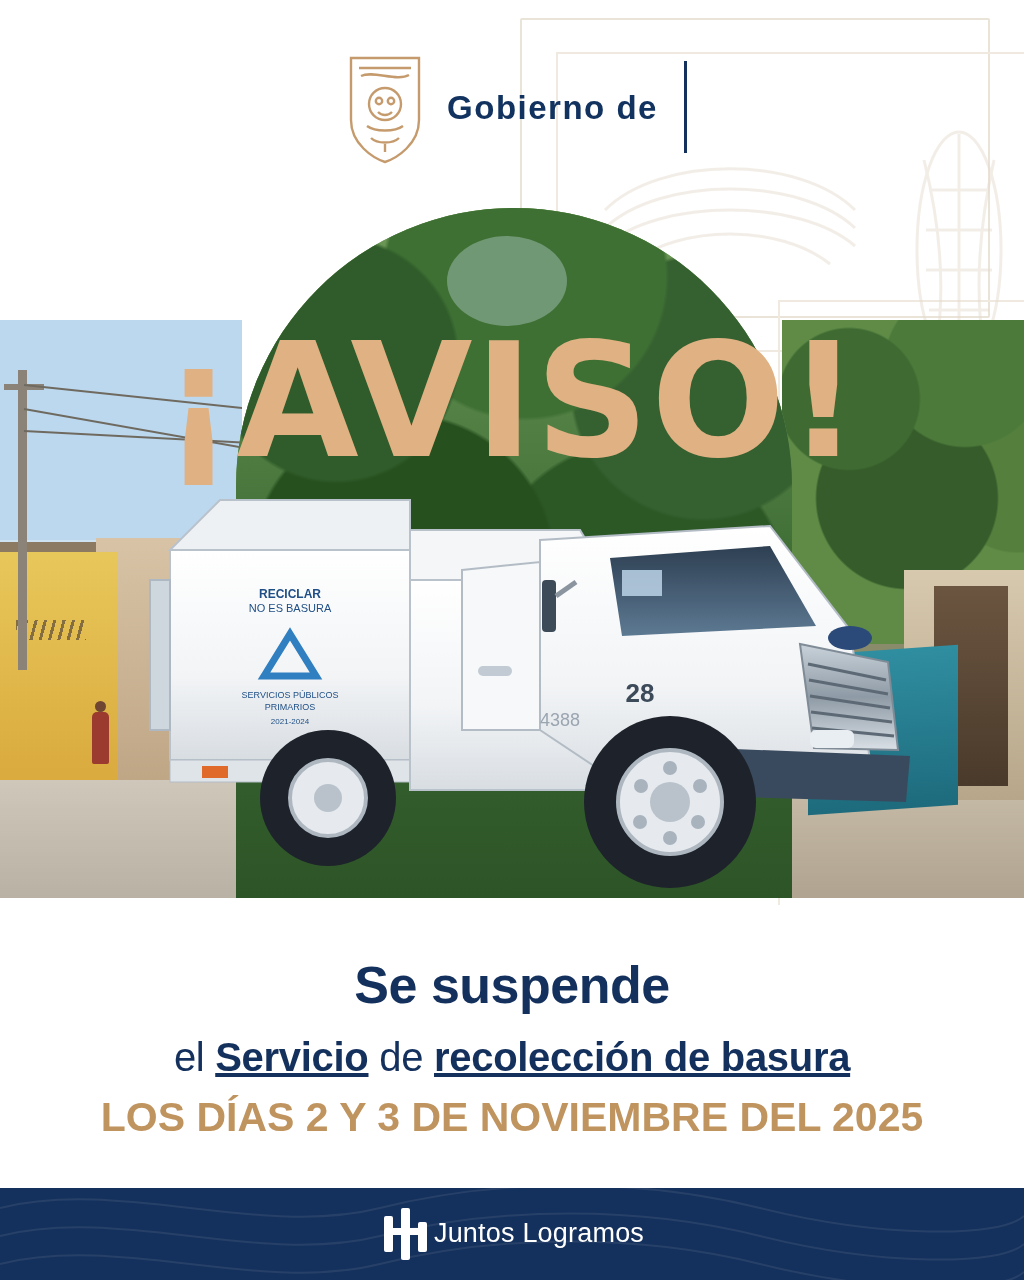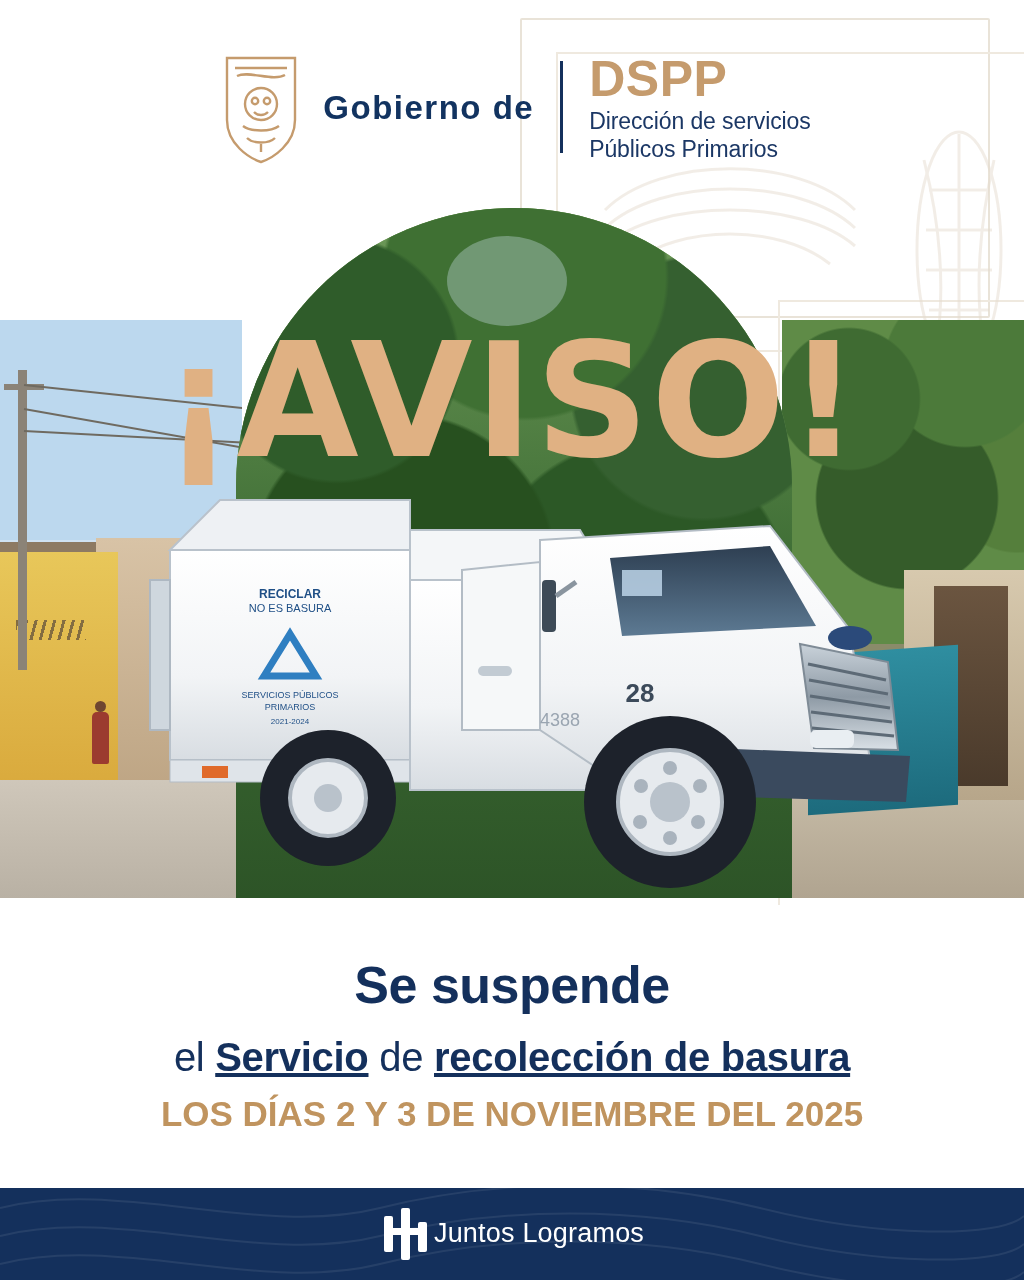--- a/index.html
+++ b/index.html
@@ -303,21 +303,21 @@
     letter-spacing: -0.5px;
   }
   .msg-line2 {
     font-size: 40px;
     color: #14305c;
     margin-top: 20px;
     letter-spacing: -0.3px;
   }
   .msg-line2 b { font-weight: 700; text-decoration: underline; }
   .msg-line3 {
-    font-size: 35px;
+    font-size: 41px;
     font-weight: 700;
     color: #c0945f;
     margin-top: 14px;
     letter-spacing: 0px;
   }
 
   
   .footer {
     position: absolute;
     left: 0; bottom: 0;
@@ -406,25 +406,20 @@
         <path d="M48 96 L48 104"></path>
       </g>
     </svg>
 
     <div class="gob-block">
       <div class="gob-small">Gobierno de</div>
     </div>
 
     <div class="divider-v"></div>
 
-    <div class="dspp-block">
-      <div class="dspp-title">DSPP</div>
-      <div class="dspp-sub">Dirección de servicios</div>
-      <div class="dspp-sub">Públicos Primarios</div>
-    </div>
   </div>
 
   <div class="photo-zone">
 
     <div class="side-strip side-left">
       <div class="scene-left"></div>
       <div class="roofline"></div>
       <div class="wall-tan"></div>
       <div class="wall-yellow"></div>
       <div class="graffiti"></div>

